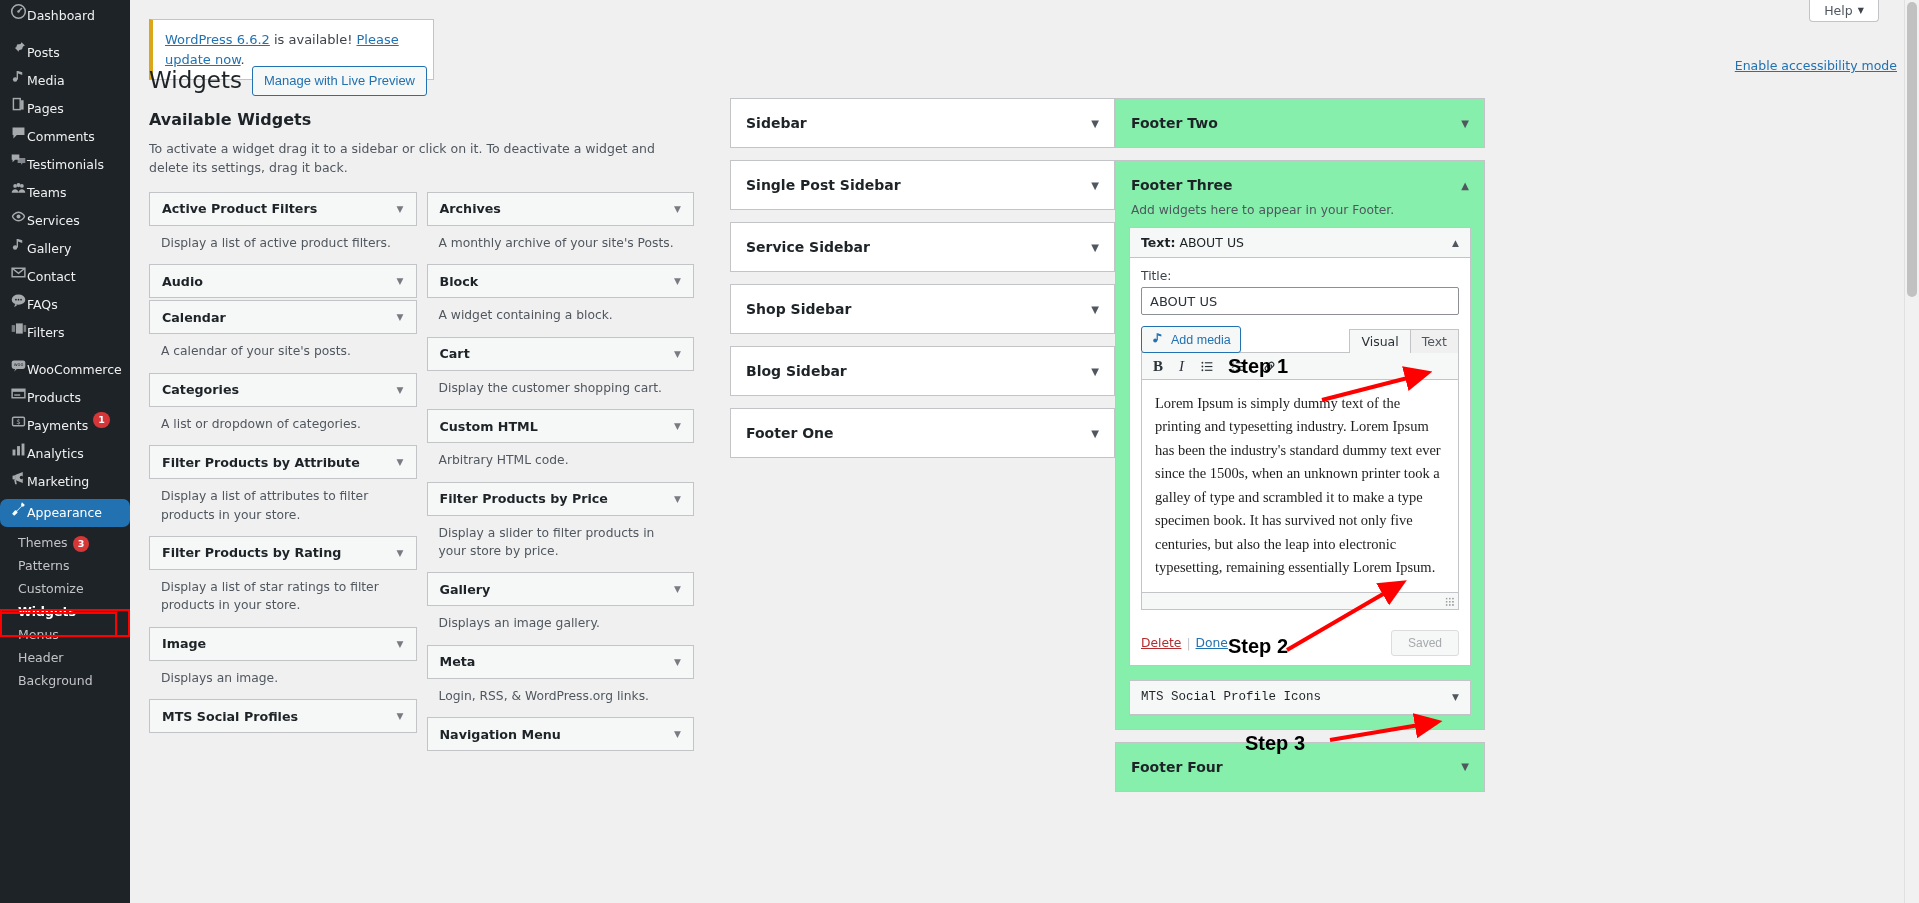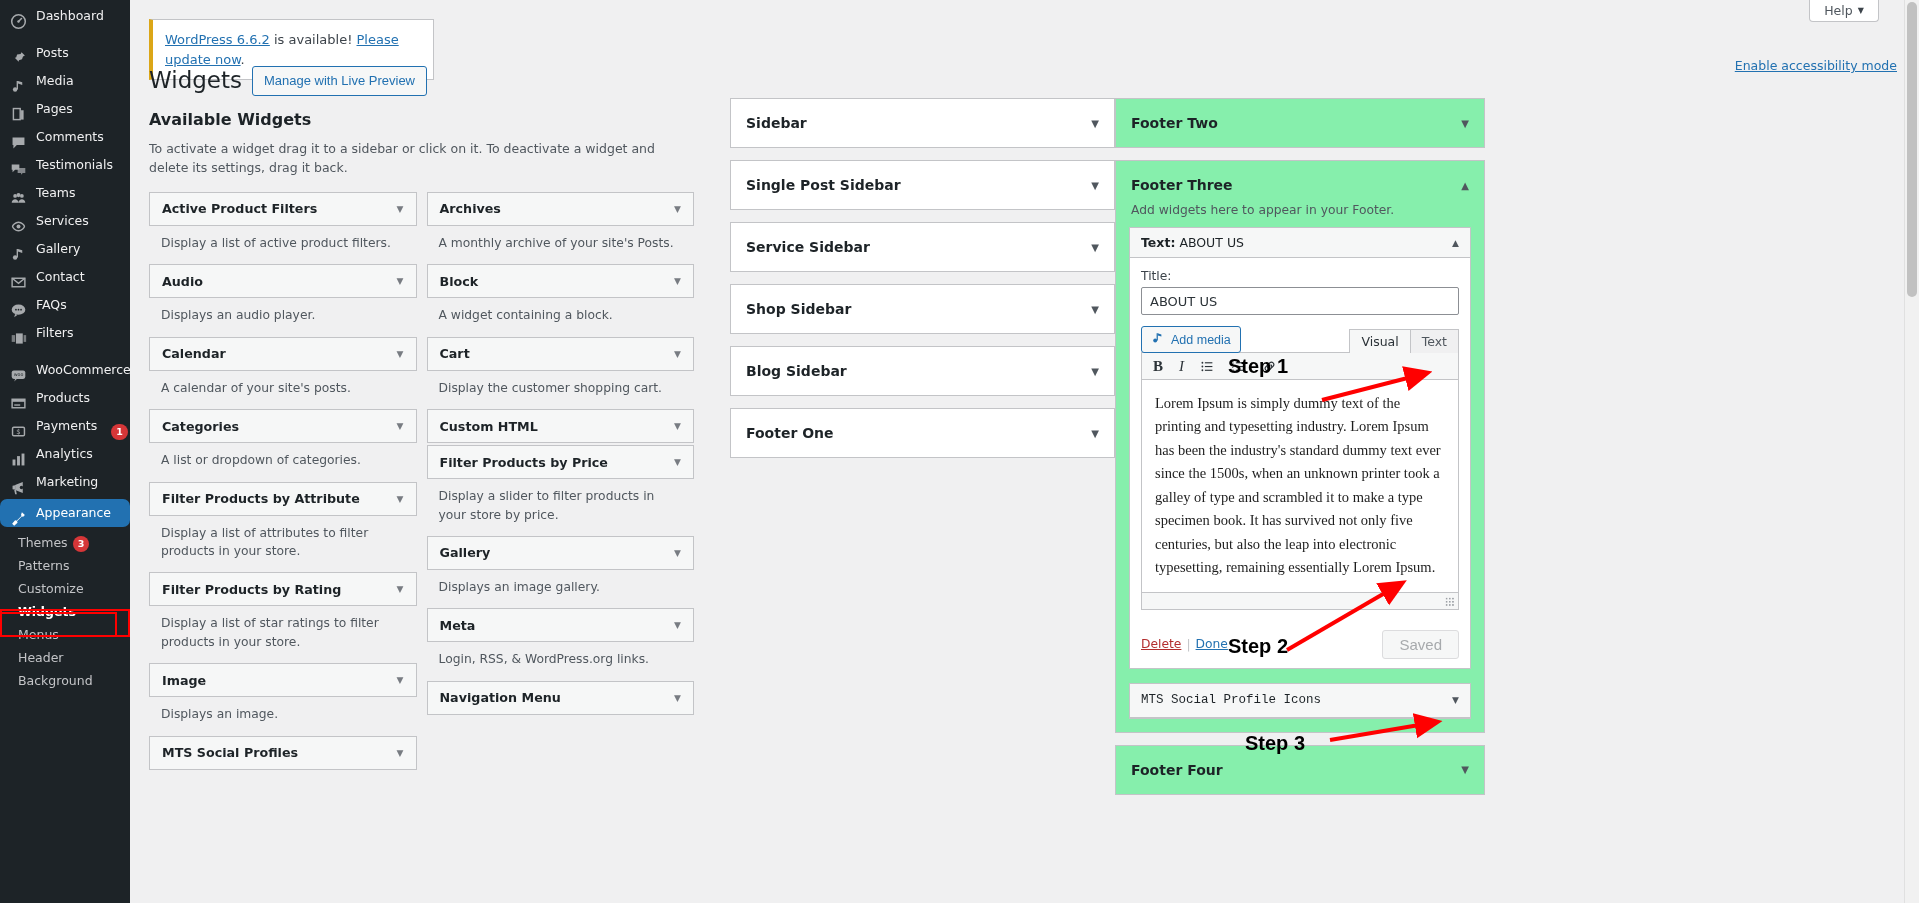--- a/index.html
+++ b/index.html
@@ -13,21 +13,21 @@
     font-size:13px;
     color:#3c434a;
   }
 
   
   #adminmenu {
     position:absolute; left:0; top:0; width:130px; height:903px;
     background:#1d2327; color:#f0f0f1; padding-top:2px;
   }
   .menu-item {
-    display:flex; align-items:flex-end; gap:9px;
+    display:flex; align-items:flex-start; 
     height:28px; padding:0 0 0 9px; color:#f0f0f1;
     font-size:12.5px; line-height:28px; cursor:pointer; position:relative;
   }
   .menu-item .mi-icon { width:18px; height:18px; flex:none; display:flex; align-items:center; justify-content:center; color:#a7aaad; }
   .menu-item .mi-icon svg { display:block; }
   .menu-item.sep-top { margin-top:9px; }
   .menu-item.current { background:#2271b1; color:#fff; }
   .menu-item.current .mi-icon { color:#fff; }
   .menu-label { white-space:nowrap; }
   .count-bubble {
@@ -166,21 +166,21 @@
   .wo-foot {
     display:flex; align-items:center; justify-content:space-between;
     padding:10px 11px 9px 11px;
   }
   .wo-links { font-size:12.3px; }
   .wo-links .del { color:#b32d2e; text-decoration:underline; cursor:pointer; }
   .wo-links .sep { color:#c3c4c7; margin:0 5px; }
   .wo-links .done { color:#2271b1; text-decoration:underline; cursor:pointer; }
   .saved-btn {
     background:#f6f7f7; border:1px solid #dcdcde; color:#a7aaad;
-    border-radius:3px; padding:5px 16px; font-size:15px; cursor:default;
+    border-radius:3px; padding:5px 16px; font-size:12px; cursor:default;
   }
 
   
   .vscroll {
     position:absolute; right:0; top:0; width:15px; height:903px;
     background:#f1f1f1; border-left:1px solid #e0e0e0;
   }
   .vscroll .thumb {
     position:absolute; left:2px; top:2px; width:10px; height:295px;
     background:#c1c1c1; border-radius:5px;
@@ -449,21 +449,20 @@
             <span>Active Product Filters</span>
             <span class="caret">▼</span>
           </div>
           <div class="widget-desc">Display a list of active product filters.</div>
         </div>
         <div class="wcell">
           <div class="widget-box">
             <span>Audio</span>
             <span class="caret">▼</span>
           </div>
-          <div class="widget-desc">Displays an audio player.</div>
         </div>
         <div class="wcell">
           <div class="widget-box">
             <span>Calendar</span>
             <span class="caret">▼</span>
           </div>
           <div class="widget-desc">A calendar of your site's posts.</div>
         </div>
         <div class="wcell">
           <div class="widget-box">
@@ -521,20 +520,21 @@
             <span>Cart</span>
             <span class="caret">▼</span>
           </div>
           <div class="widget-desc">Display the customer shopping cart.</div>
         </div>
         <div class="wcell">
           <div class="widget-box">
             <span>Custom HTML</span>
             <span class="caret">▼</span>
           </div>
+          <div class="widget-desc">Arbitrary HTML code.</div>
         </div>
         <div class="wcell">
           <div class="widget-box">
             <span>Filter Products by Price</span>
             <span class="caret">▼</span>
           </div>
           <div class="widget-desc">Display a slider to filter products in your store by price.</div>
         </div>
         <div class="wcell">
           <div class="widget-box">

